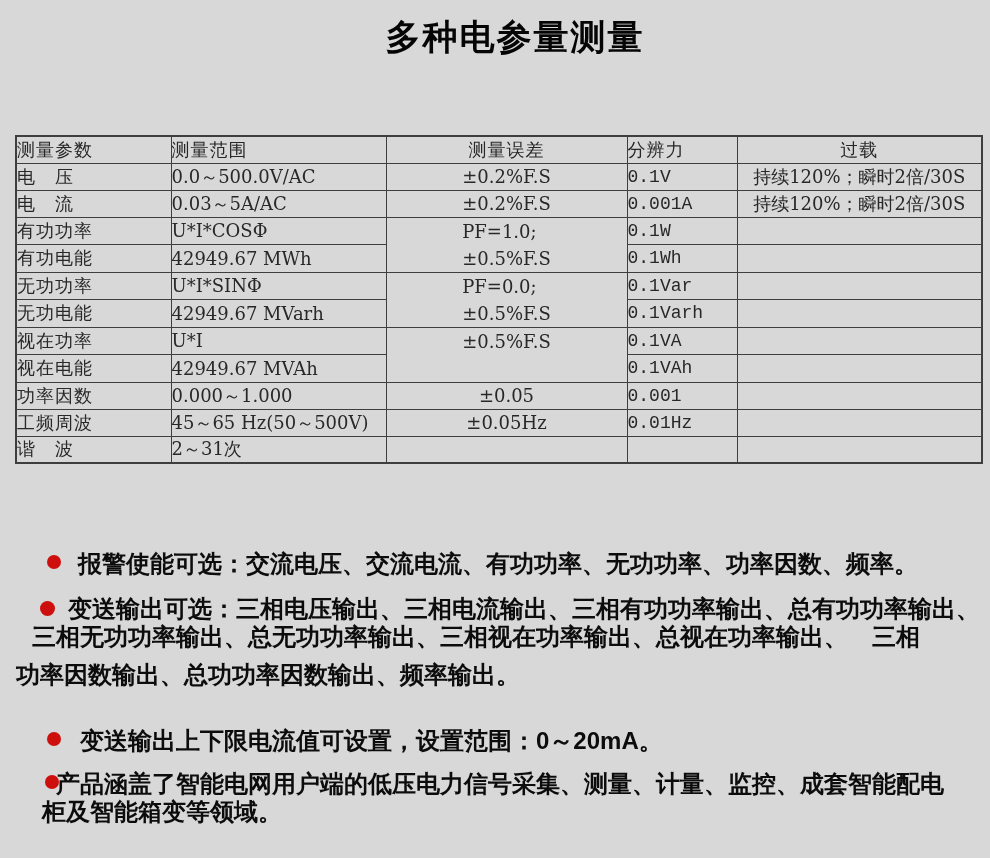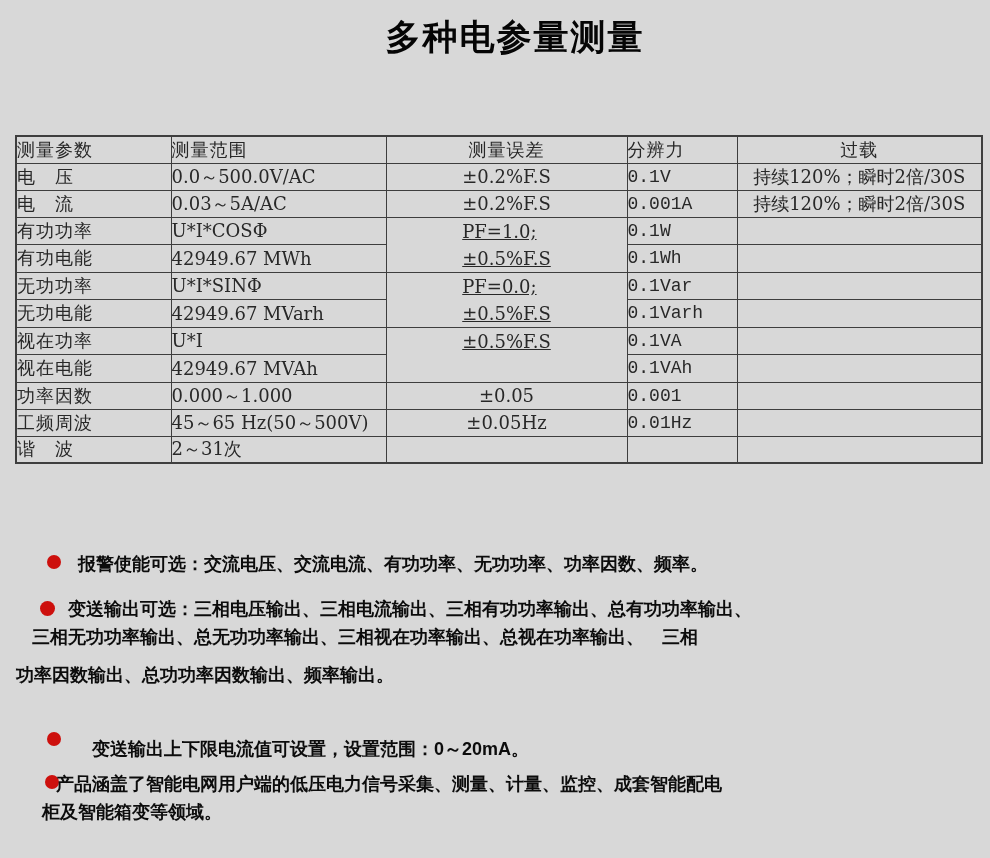--- a/index.html
+++ b/index.html
@@ -33,30 +33,30 @@
     vertical-align:middle;
   }
   .spec-table { border:2px solid #3e3e3e; }
   .c1 { text-align:left;  padding-left:34px; letter-spacing:1px; }
   .c2 { text-align:left;  padding-left:23px; }
   .c3 { text-align:center; }
   .c4 { text-align:left;  padding-left:29px;font-family:Liberation Mono, monospace; }
   .c5 { text-align:center; }
   th.c1, th.c2, th.c3, th.c4, th.c5 { letter-spacing:1px;margin-left:44px; }
   .minner { display:inline-block; text-align:left; vertical-align:middle; }
-  .mline  { height:27px; line-height:27px;text-decoration:underline; }
+  .mline  { height:27px; line-height:27px; }
   
   .bullet-dot {
     position:absolute; width:15px; height:15px;
     border-radius:50%;
     background:#cd100d;
   }
   .btext {
     position:absolute;
-    font-size:18px; font-weight:700; color:#0c0c0c;
+    font-size:24px; font-weight:700; color:#0c0c0c;
     line-height:28px; white-space:nowrap;
   }
 </style>
 </head>
 <body>
 
 <h1 class="page-title">多种电参量测量</h1>
 
 <table class="spec-table">
   <colgroup>
@@ -168,17 +168,17 @@
 
 <span class="bullet-dot" style="left:47px; top:555px; width:14px; height:14px;"></span>
 <div class="btext" style="left:78px; top:550px;">报警使能可选：交流电压、交流电流、有功功率、无功功率、功率因数、频率。</div>
 
 <span class="bullet-dot" style="left:40px; top:601px;"></span>
 <div class="btext" style="left:68px; top:595px;text-align:center;">变送输出可选：三相电压输出、三相电流输出、三相有功功率输出、总有功功率输出、</div>
 <div class="btext" style="left:32px; top:623px;">三相无功功率输出、总无功功率输出、三相视在功率输出、总视在功率输出、　三相</div>
 <div class="btext" style="left:16px; top:661px;">功率因数输出、总功功率因数输出、频率输出。</div>
 
 <span class="bullet-dot" style="left:47px; top:732px; width:14px; height:14px;"></span>
-<div class="btext" style="left:92px; top:727px;margin-top:8px;">变送输出上下限电流值可设置，设置范围：0～20mA。</div>
+<div class="btext" style="left:80px; top:727px;">变送输出上下限电流值可设置，设置范围：0～20mA。</div>
 
 <span class="bullet-dot" style="left:45px; top:775px; width:14px; height:14px;"></span>
 <div class="btext" style="left:56px; top:770px;">产品涵盖了智能电网用户端的低压电力信号采集、测量、计量、监控、成套智能配电</div>
 <div class="btext" style="left:42px; top:798px;">柜及智能箱变等领域。</div>
 
 </body></html>

